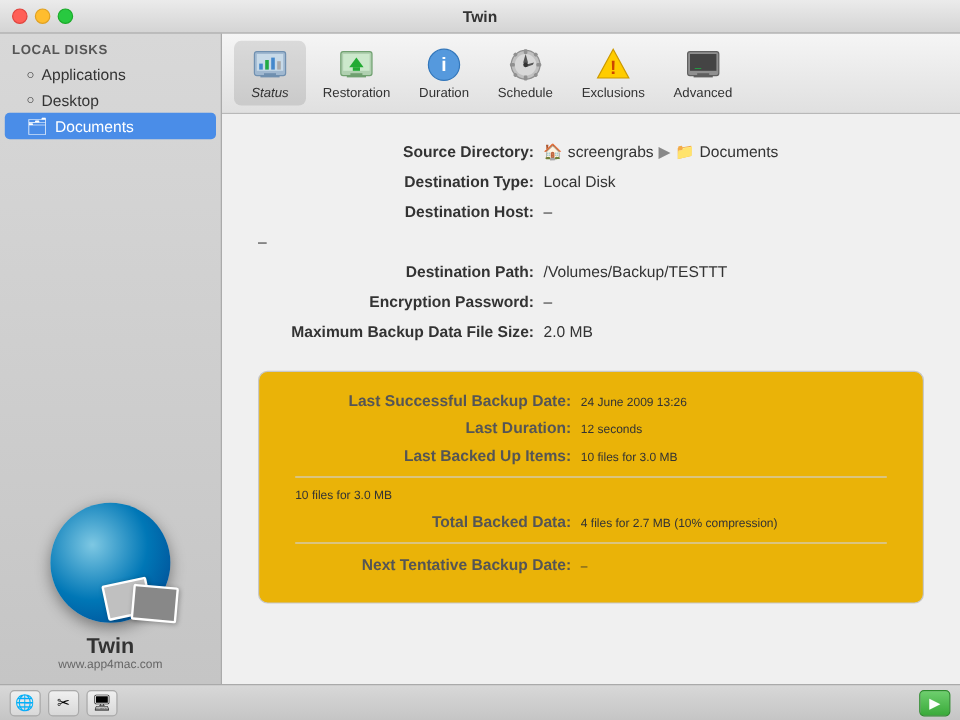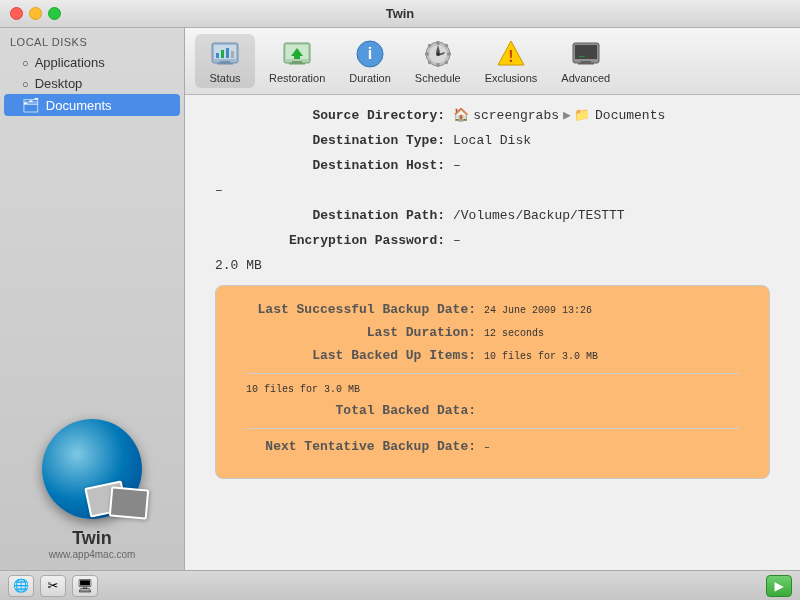--- a/index.html
+++ b/index.html
@@ -53,21 +53,21 @@
     
     .sidebar {
       width: 185px;
       background: linear-gradient(to bottom, #d8d8d8 0%, #c5c5c5 100%);
       border-right: 1px solid #aaa;
       display: flex;
       flex-direction: column;
     }
     .sidebar-section-header {
       font-size: 11px;
-      font-weight: normal;
+      font-weight: bold;
       color: #555;
       padding: 8px 10px 4px 10px;
       text-transform: uppercase;
       letter-spacing: 0.5px;
     }
     .sidebar-item {
       display: flex;
       align-items: center;
       padding: 3px 10px 3px 22px;
       font-size: 13px;
@@ -136,40 +136,39 @@
     .toolbar-btn {
       display: flex;
       flex-direction: column;
       align-items: center;
       padding: 4px 10px;
       cursor: pointer;
       border-radius: 6px;
       gap: 2px;
       min-width: 60px;
     }
-    .toolbar-btn.active { background: rgba(0,0,0,0.1); }
+    .toolbar-btn.active { background: rgba(0,0,0,0.1); font-style: italic; }
     .toolbar-btn .tb-icon {
       width: 32px; height: 32px;
       display: flex;
       align-items: center;
       justify-content: center;
       font-size: 22px;
     }
     .toolbar-btn .tb-label {
       font-size: 11px;
       color: #333;
     }
 
     
     .info-panel {
       flex: 1;
-      padding: 12px 30px;
+      padding: 24px 30px;
       background: #f0f0f0;
       overflow-y: auto;
-      font-family: Liberation Mono, monospace;
     }
 
     .info-row {
       display: flex;
       margin-bottom: 10px;
       align-items: baseline;
     }
     .info-label {
       font-weight: bold;
       color: #333;
@@ -182,23 +181,23 @@
       color: #333;
       display: flex;
       align-items: center;
       gap: 4px;
     }
 
     
     .stats-box {
       border: 1px solid #c8c8c8;
       border-radius: 8px;
-      background: #fdba74;
+      background: #eab308;
       padding: 16px 30px;
-      margin-top: 12px;
+      margin-top: 25px;
     }
     .stats-row {
       display: flex;
       margin-bottom: 8px;
       align-items: baseline;
     }
     .stats-label {
       font-weight: bold;
       color: #555;
       text-align: right;
@@ -428,20 +427,21 @@
         <span class="info-label">Destination Path:</span>
         <span class="info-value">/Volumes/Backup/TESTTT</span>
       </div>
 
       <div class="info-row">
         <span class="info-label">Encryption Password:</span>
         <span class="info-value">–</span>
       </div>
 
       <div class="info-row">
+        <span class="info-label">Maximum Backup Data File Size:</span>
         <span class="info-value">2.0 MB</span>
       </div>
 
       <div class="stats-box">
         <div class="stats-row">
           <span class="stats-label">Last Successful Backup Date:</span>
           <span class="stats-value">24 June 2009 13:26</span>
         </div>
         <div class="stats-row">
           <span class="stats-label">Last Duration:</span>
@@ -452,20 +452,21 @@
           <span class="stats-value">10 files for 3.0 MB</span>
         </div>
 
         <hr class="stats-divider">
 
         <div class="stats-row">
           <span class="stats-value">10 files for 3.0 MB</span>
         </div>
         <div class="stats-row">
           <span class="stats-label">Total Backed Data:</span>
+          <span class="stats-value">4 files for 2.7 MB (10% compression)</span>
         </div>
 
         <hr class="stats-divider">
 
         <div class="stats-row">
           <span class="stats-label">Next Tentative Backup Date:</span>
           <span class="stats-value">–</span>
         </div>
       </div>
 

